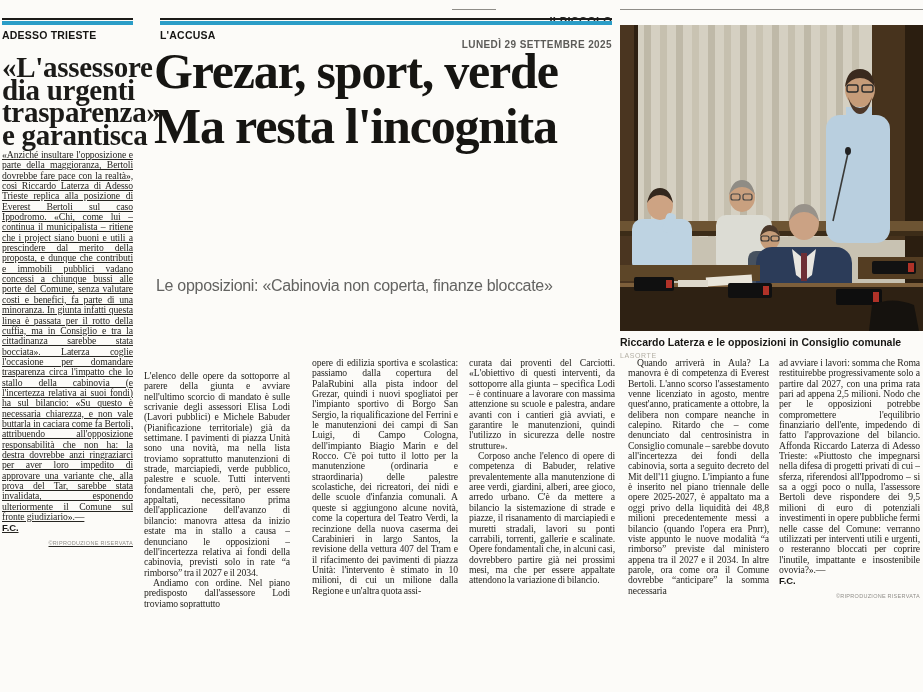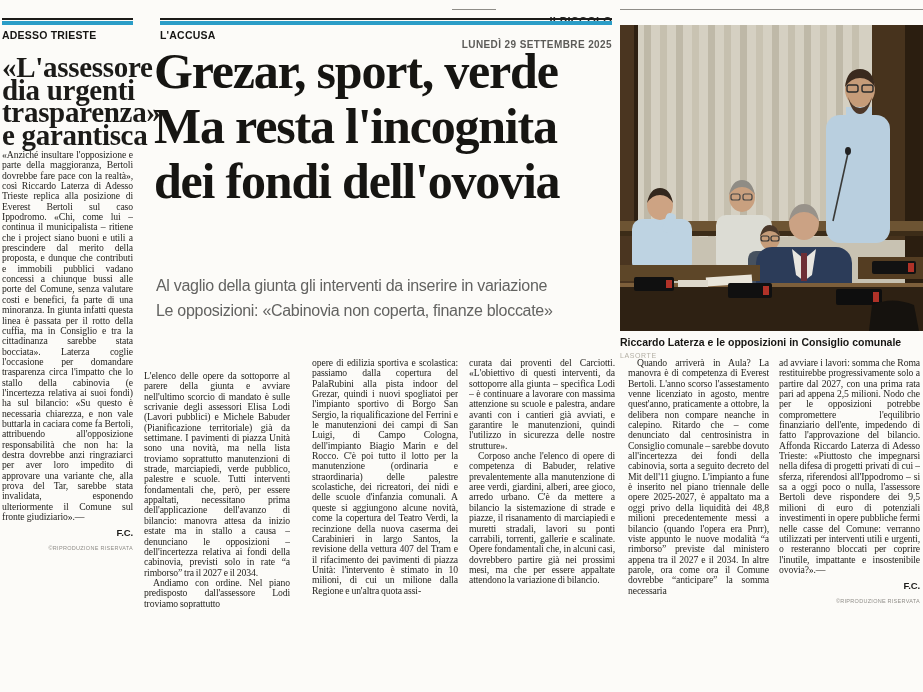--- a/index.html
+++ b/index.html
@@ -24,25 +24,25 @@
 
   .kicker{position:absolute;top:29px;font:700 10.5px "Liberation Sans","DejaVu Sans",sans-serif;
           color:#161513;letter-spacing:.2px;}
   .kicker.left-art{left:2px;}
   .kicker.main-art{left:160px;}
 
   
   .left-headline{position:absolute;left:2px;top:56px;width:152px;font-weight:700;
                  font-size:29px;line-height:22.5px;letter-spacing:-.3px;color:#1c1b18;}
   .left-body{position:absolute;left:2px;top:150px;width:131px;height:540px;overflow:hidden;
-             font-size:9.7px;line-height:10.35px;text-align:justify;letter-spacing:-.1px;color:#262521;}
+             font-size:9.7px;line-height:10.35px;text-align:justify;letter-spacing:-.1px;color:#262521;text-decoration:underline;}
   p{margin:0;}
   p.indent{text-indent:9px;}
-  .signoff{text-align:right;font:700 9.5px "Liberation Sans","DejaVu Sans",sans-serif;
-           color:#1c1b19;margin-top:5px;}
+  .signoff{font:700 9.5px "Liberation Sans","DejaVu Sans",sans-serif;
+           color:#1c1b19;}
   .copyright{text-align:right;font:400 5.5px "Liberation Sans","DejaVu Sans",sans-serif;
              color:#908e89;letter-spacing:.3px;margin-top:7px;}
 
   
   .main-headline{position:absolute;left:154px;top:44px;width:470px;font-weight:700;
                  font-size:50px;line-height:55px;letter-spacing:-1.2px;color:#161512;}
   .main-headline div{white-space:nowrap;}
   .standfirst{position:absolute;left:156px;top:273px;width:466px;
               font:400 16px "Liberation Sans","DejaVu Sans",sans-serif;letter-spacing:-.3px;
               line-height:25px;color:#636361;}
@@ -94,24 +94,22 @@
   </div>
 
   <div class="dblrule main-art">
     <div class="black"></div>
       <div class="blue"></div>
   </div>
   <div class="kicker main-art">L'ACCUSA</div>
   <div class="main-headline">
     <div>Grezar, sport, verde</div>
     <div>Ma resta l'incognita</div>
-    <div>dei fondi dell'ovovia</div>
   </div>
   <div class="standfirst">
-    <div>Al vaglio della giunta gli interventi da inserire in variazione</div>
     <div>Le opposizioni: «Cabinovia non coperta, finanze bloccate»</div>
   </div>
 
   <div class="photo">
     <svg viewBox="0 0 303 306" width="303" height="306">
       <rect width="303" height="306" fill="#c8c2b2"></rect>
 
       <g>
         <rect x="16" y="0" width="240" height="212" fill="#d5d0c2"></rect>
         <rect x="24" y="0" width="7" height="212" fill="#bfb9a8"></rect>

